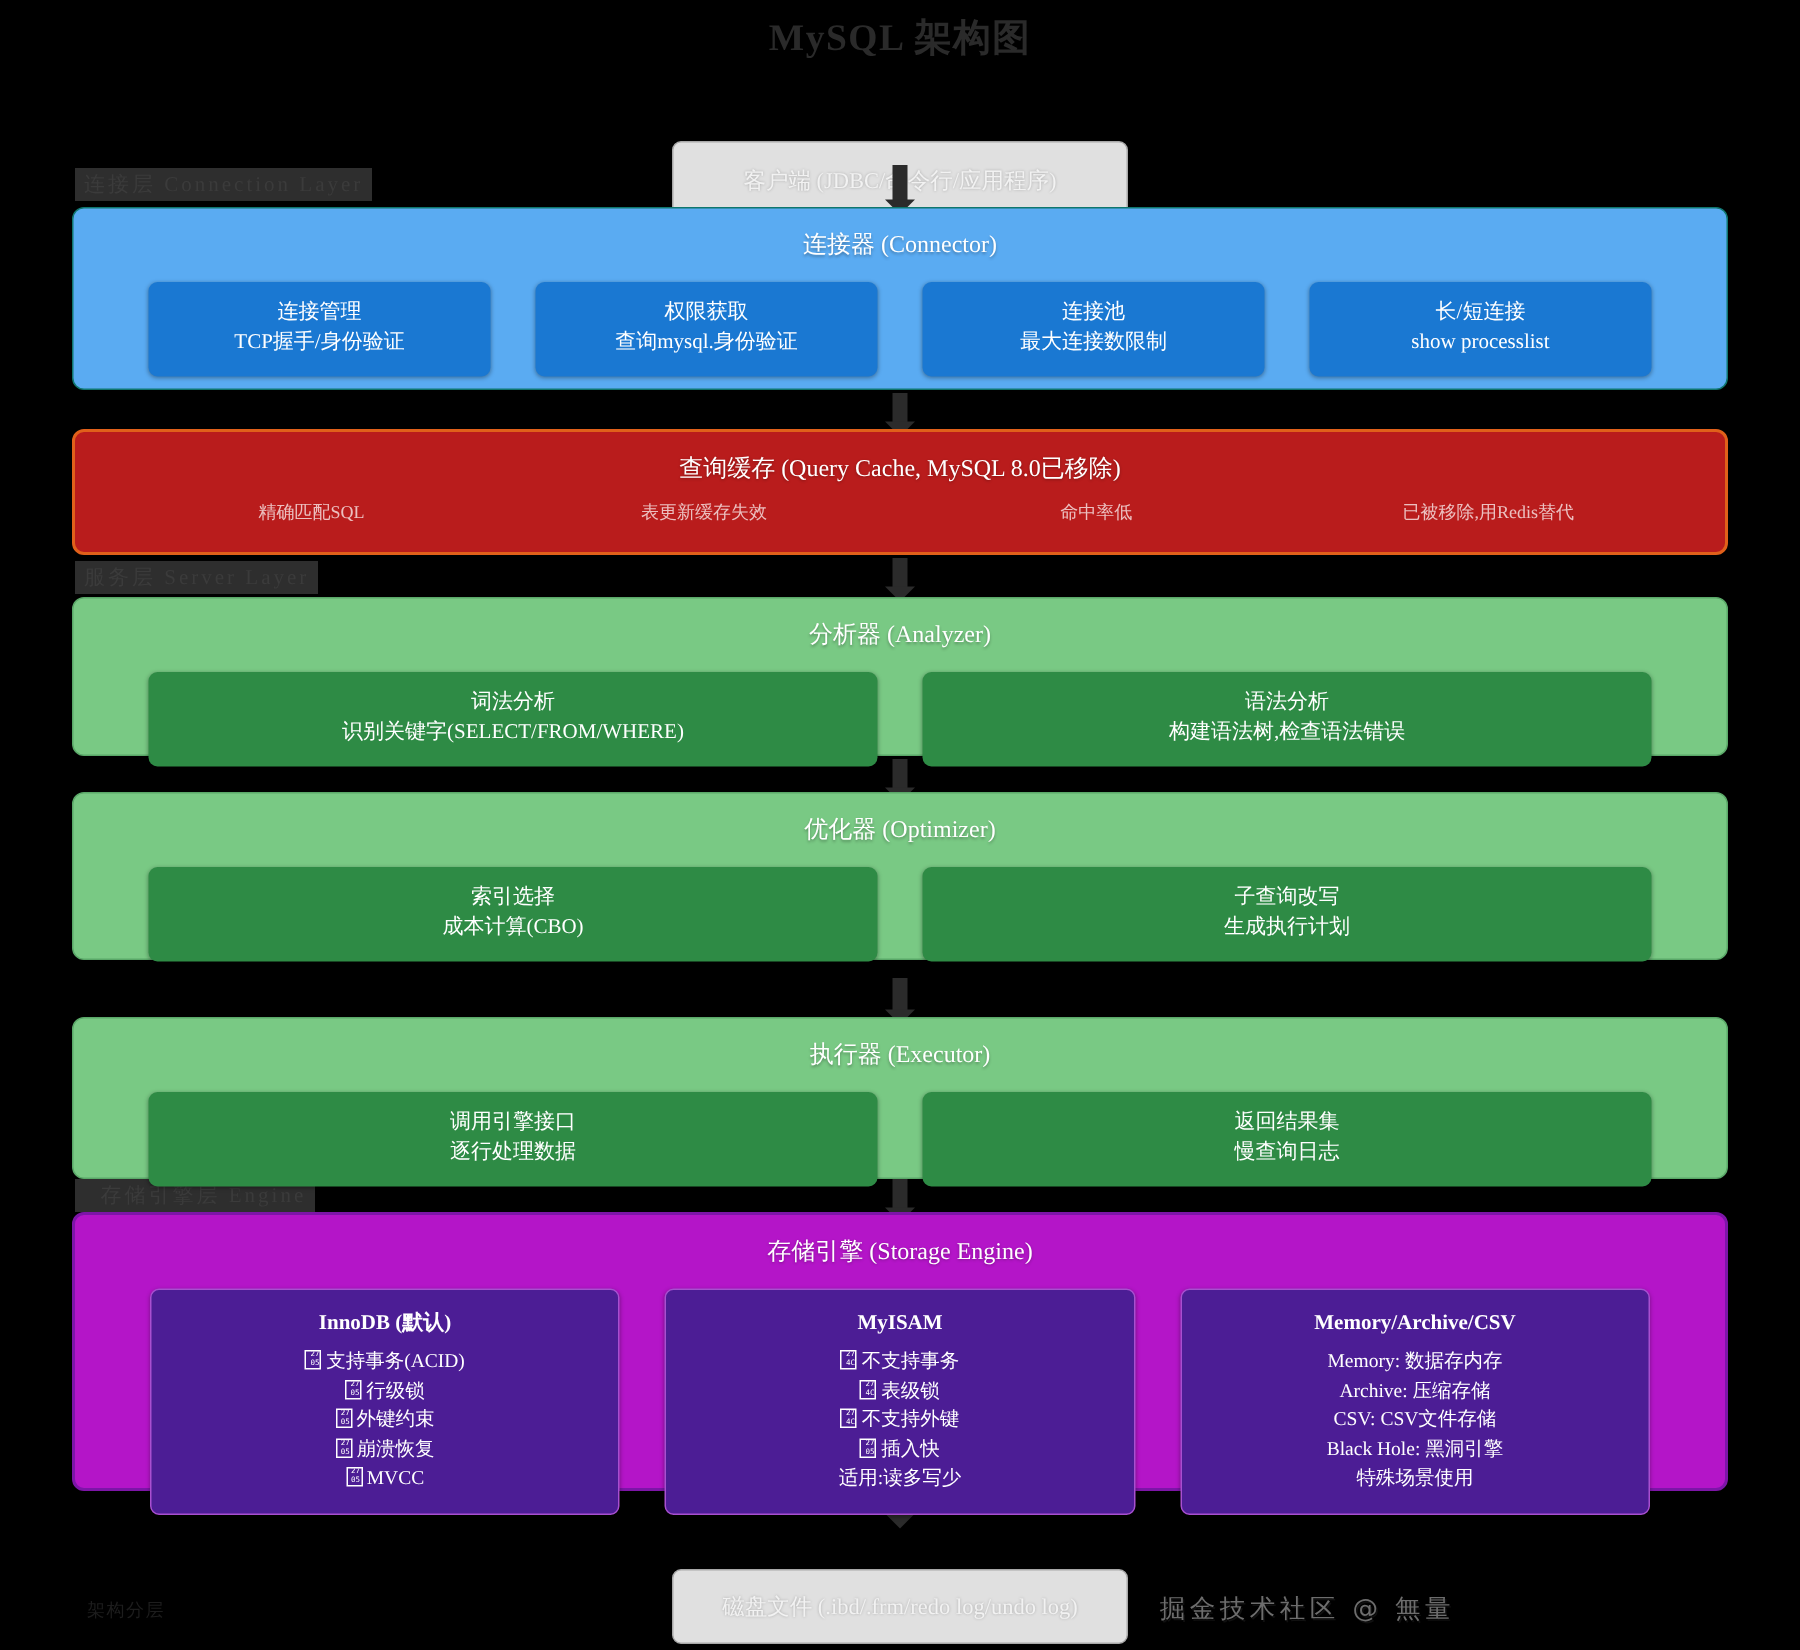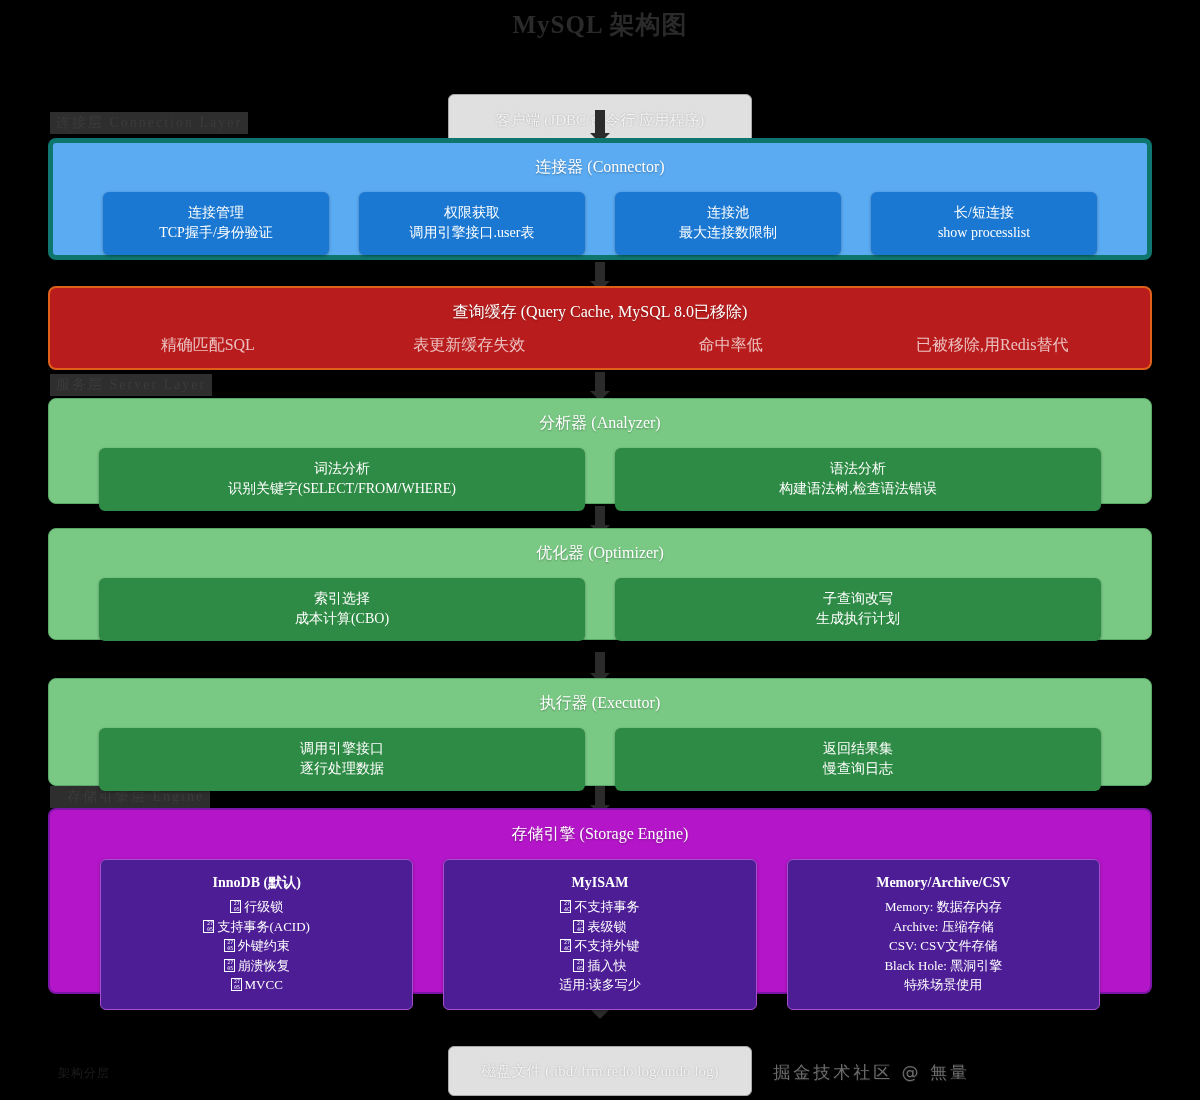--- a/index.html
+++ b/index.html
@@ -85,30 +85,30 @@
     text-align: center;
     padding: 11px 6px;
     font-size: 14px;
     line-height: 1.45;
     box-shadow: 0 1px 3px rgba(0,0,0,.35);
   }
   .cell .l1 { display: block; }
   .cell .l2 { display: block; }
 
   
-  .layer.connector { background: #5aabf2; border: 5px solid #0f766e; }
+  .layer.connector { background: #5aabf2; border: 1px solid #0f766e; }
   .layer.connector .cell { background: #1a78d2; }
 
   
   .layer.cache { background: #b91c1c; border: 2px solid #e0601a; }
   .layer.cache .layer-row { padding: 10px 42px 26px 42px; }
   .layer.cache .cell {
     background: transparent; box-shadow: none;
     color: rgba(255,255,255,.72);
-    font-size: 16px; padding: 0;
+    font-size: 12px; padding: 0;
   }
 
   
   .layer.green { background: #79c984; border: 1px solid #5aa868; }
   .layer.green .cell { background: #2e8b45; }
 
   
   .layer.storage { background: #b415c8; border: 2px solid #7d15a8; }
   .layer.storage .cell {
     background: #4c1d95; border: 1px solid #a84fd0;
@@ -176,21 +176,21 @@
 
   <div class="layer connector" style="top:138px; height:122px;">
     <div class="layer-title">连接器 (Connector)</div>
     <div class="layer-row">
       <div class="cell">
         <span class="l1">连接管理</span>
         <span class="l2">TCP握手/身份验证</span>
       </div>
       <div class="cell">
         <span class="l1">权限获取</span>
-        <span class="l2">调用引擎接口.user表</span>
+        <span class="l2">查询mysql.身份验证</span>
       </div>
       <div class="cell">
         <span class="l1">连接池</span>
         <span class="l2">最大连接数限制</span>
       </div>
       <div class="cell">
         <span class="l1">长/短连接</span>
         <span class="l2">show processlist</span>
       </div>
     </div>
@@ -254,22 +254,22 @@
         <span class="l2">慢查询日志</span>
       </div>
     </div>
   </div>
 
   <div class="layer storage" style="top:808px; height:186px;">
     <div class="layer-title">存储引擎 (Storage Engine)</div>
     <div class="layer-row" style="padding:14px 50px 18px;">
       <div class="cell">
         <span class="engine-name">InnoDB (默认)</span>
+        <span class="engine-line"><span class="tofu"><i>27</i><i>05</i></span><span>支持事务(ACID)</span></span>
         <span class="engine-line"><span class="tofu"><i>27</i><i>05</i></span><span>行级锁</span></span>
-        <span class="engine-line"><span class="tofu"><i>27</i><i>05</i></span><span>支持事务(ACID)</span></span>
         <span class="engine-line"><span class="tofu"><i>27</i><i>05</i></span><span>外键约束</span></span>
         <span class="engine-line"><span class="tofu"><i>27</i><i>05</i></span><span>崩溃恢复</span></span>
         <span class="engine-line"><span class="tofu"><i>27</i><i>05</i></span><span>MVCC</span></span>
       </div>
       <div class="cell">
         <span class="engine-name">MyISAM</span>
         <span class="engine-line"><span class="tofu"><i>27</i><i>4C</i></span><span>不支持事务</span></span>
         <span class="engine-line"><span class="tofu"><i>27</i><i>4C</i></span><span>表级锁</span></span>
         <span class="engine-line"><span class="tofu"><i>27</i><i>4C</i></span><span>不支持外键</span></span>
         <span class="engine-line"><span class="tofu"><i>27</i><i>05</i></span><span>插入快</span></span>

